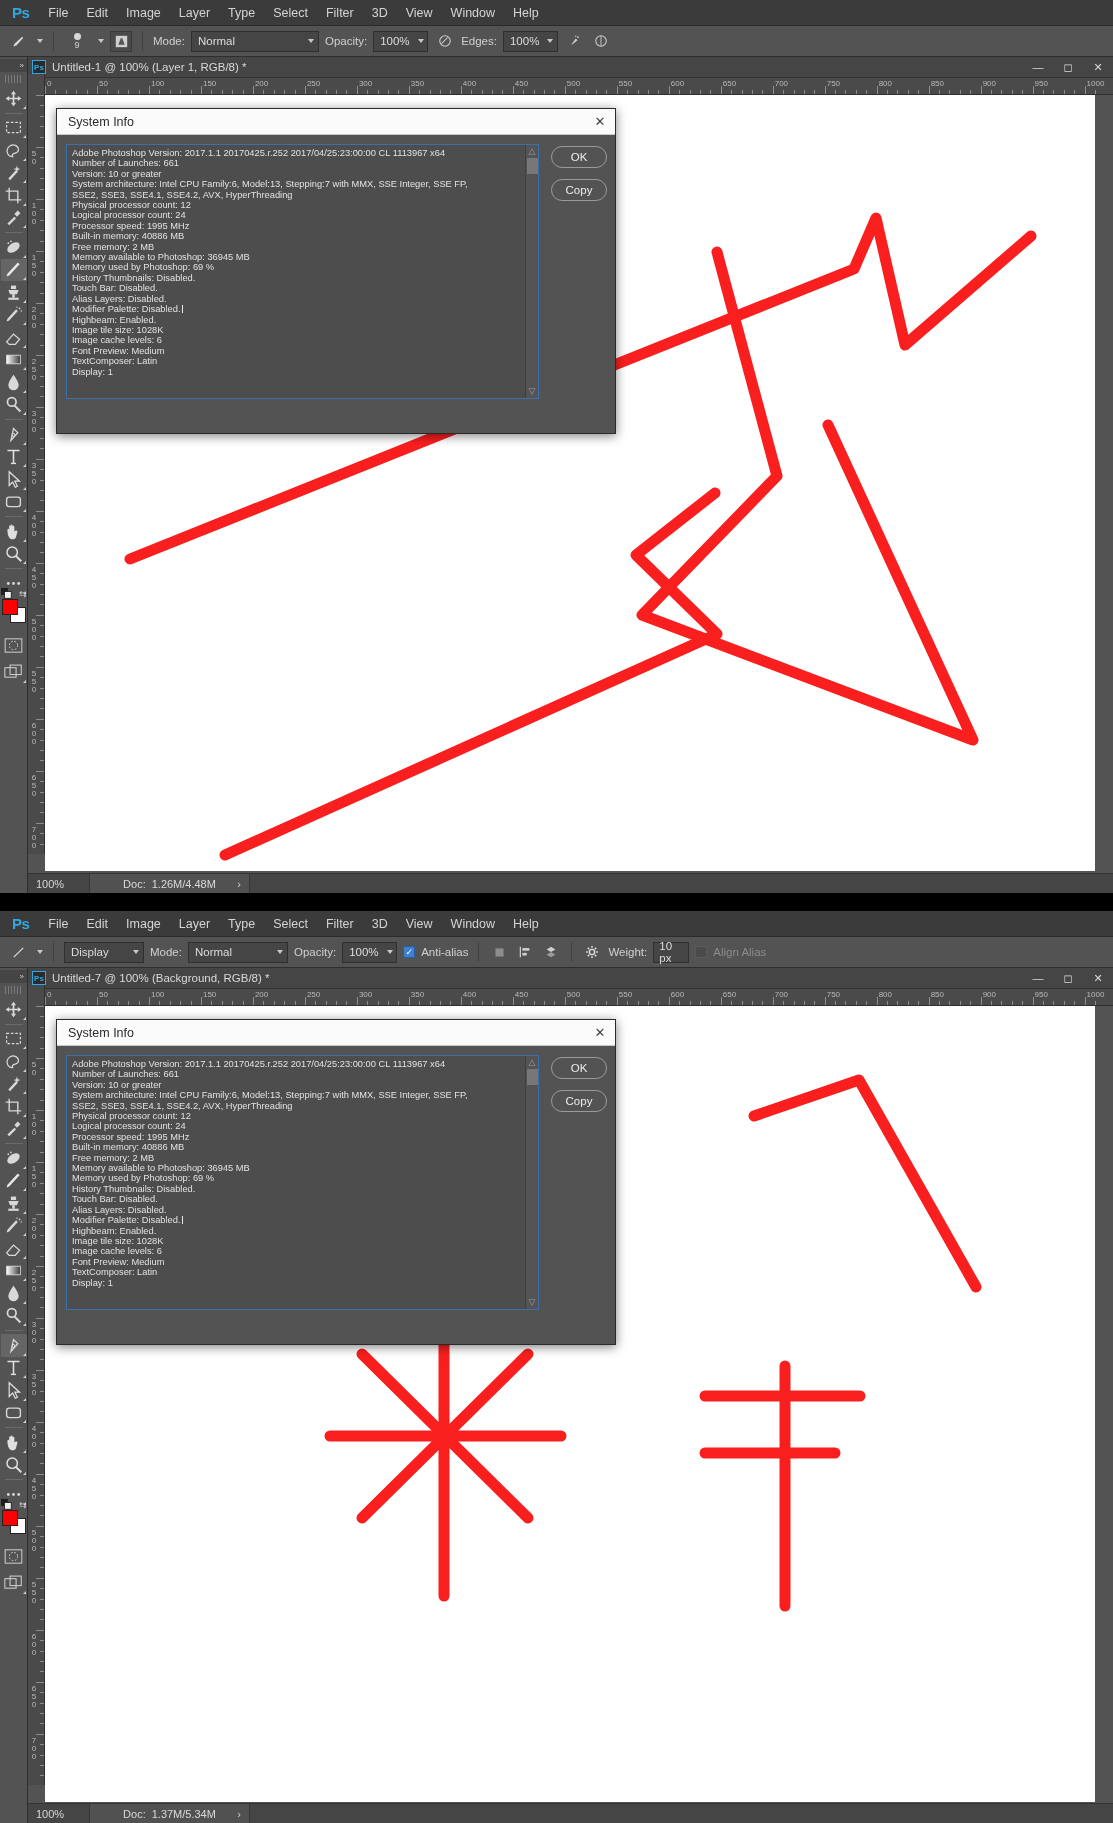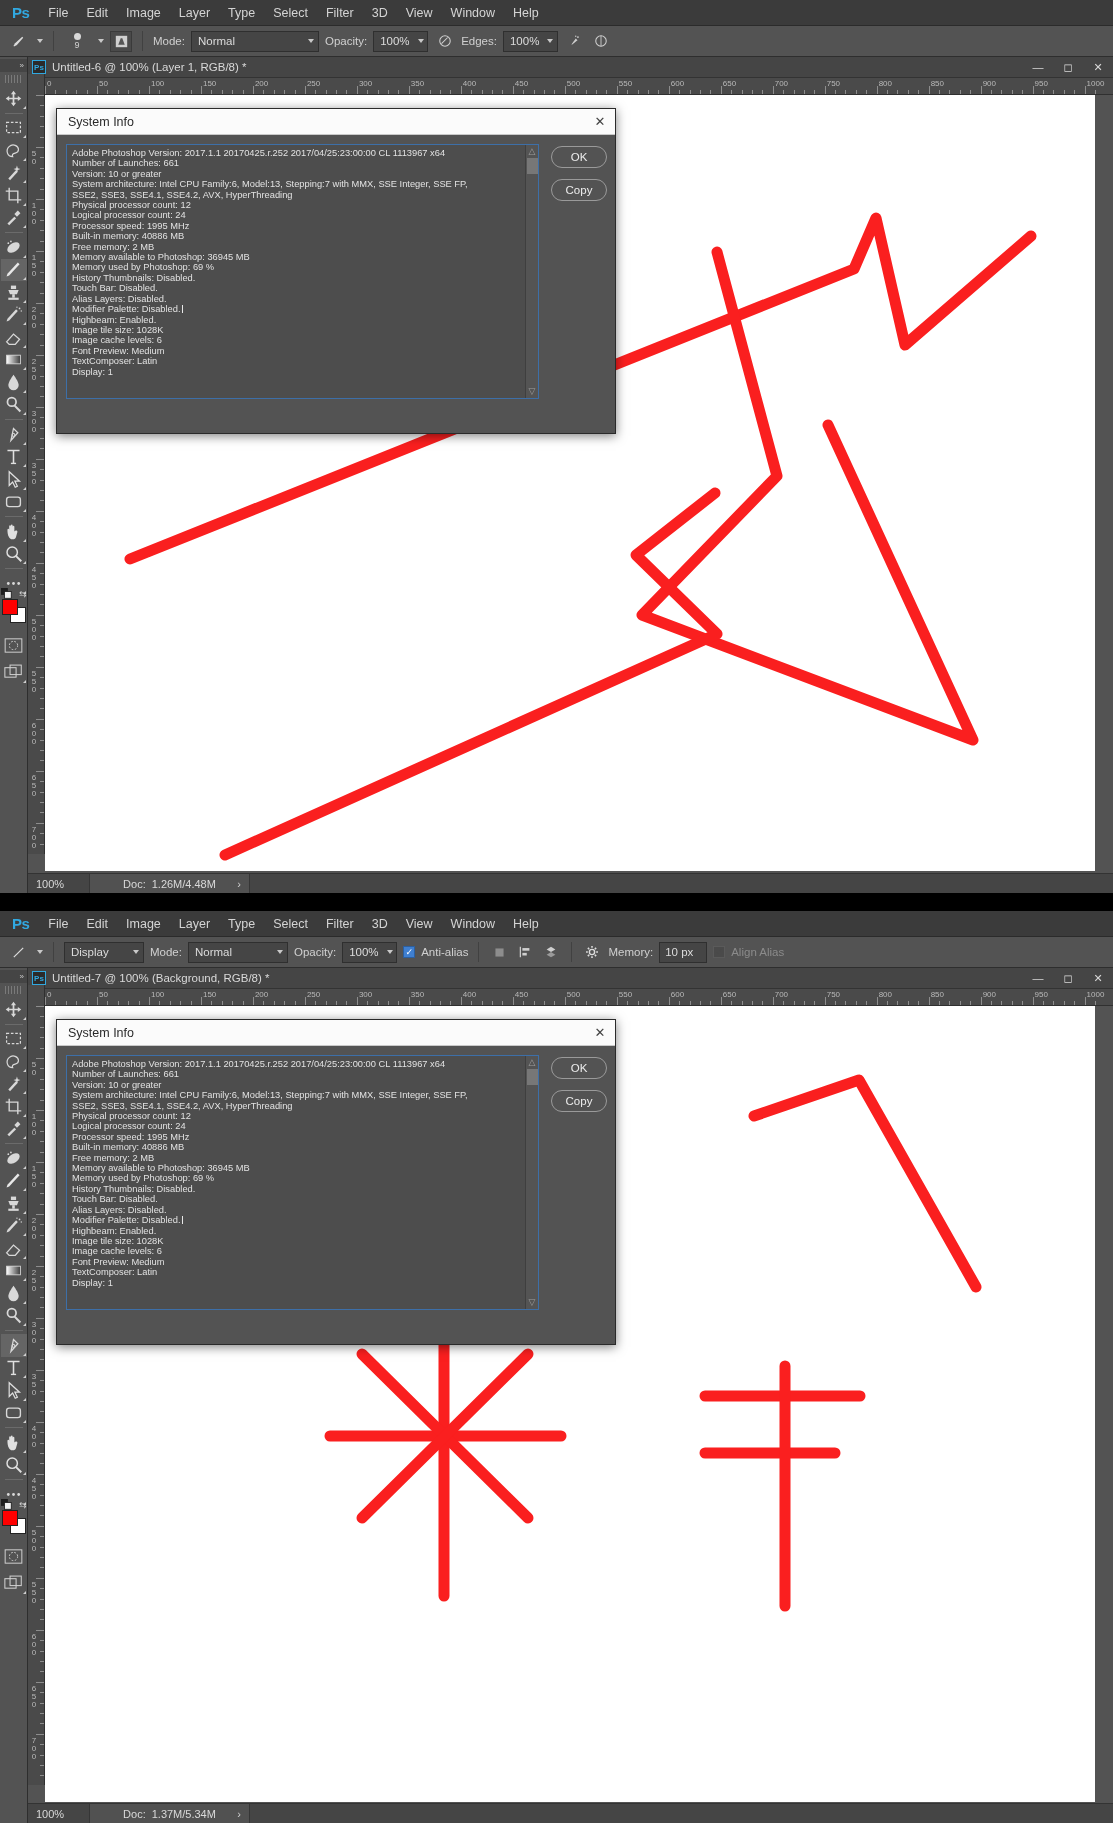--- a/index.html
+++ b/index.html
@@ -406,21 +406,21 @@
         <svg width="14" height="14" viewBox="0 0 16 16">
             <circle cx="8" cy="8" r="6" fill="none" stroke="#cfcfcf" stroke-width="1.2"></circle>
             <path d="M8 2 L8 14" stroke="#cfcfcf" stroke-width="1"></path>
           </svg>
       </div>
     </div>
 
     <div class="docwin" style="left:28px; top:57px; width:1085px; height:836px; background:#535353;">
       <div class="doc-titlebar">
         <div class="doc-tabicon">Ps</div>
-        <span>Untitled-6 @ 100% (Layer 1, RGB/8) *</span>
+        <span>Untitled-1 @ 100% (Layer 1, RGB/8) *</span>
         <div class="win-btns">
           <div class="win-btn">—</div>
           <div class="win-btn">◻</div>
           <div class="win-btn">✕</div>
         </div>
       </div>
       <div class="ruler-h" id="ruler-h-top">
           <div class="rtick" style="left: 17px; height: 8px;"></div>
           <div class="rlabel" style="left: 19px;">0</div>
           <div class="rtick" style="left: 27.396px; height: 4px;"></div>
@@ -978,22 +978,22 @@
               <path d="M8 12.8 V14.8"></path>
               <path d="M1.2 8 H3.2"></path>
               <path d="M12.8 8 H14.8"></path>
               <path d="M3.3 3.3 L4.7 4.7"></path>
               <path d="M11.3 11.3 L12.7 12.7"></path>
               <path d="M12.7 3.3 L11.3 4.7"></path>
               <path d="M4.7 11.3 L3.3 12.7"></path>
             </g>
           </svg>
       </div>
-      <span class="ob-label">Memory:</span>
-      <div class="ob-field" style="width:48px;">
+      <span class="ob-label">Weight:</span>
+      <div class="ob-field" style="width:36px;">
         <span>10 px</span>
       </div>
       <div class="chk" style="background:#4a4a4a;border-color:#5a5a5a;color:#4a4a4a;">✓</div>
       <span class="ob-label" style="color:#8b8b8b;">Align Alias</span>
     </div>
 
     <div class="docwin" style="left:28px; top:57px; width:1085px; height:855px; background:#535353;">
       <div class="doc-titlebar">
         <div class="doc-tabicon">Ps</div>
         <span>Untitled-7 @ 100% (Background, RGB/8) *</span>

